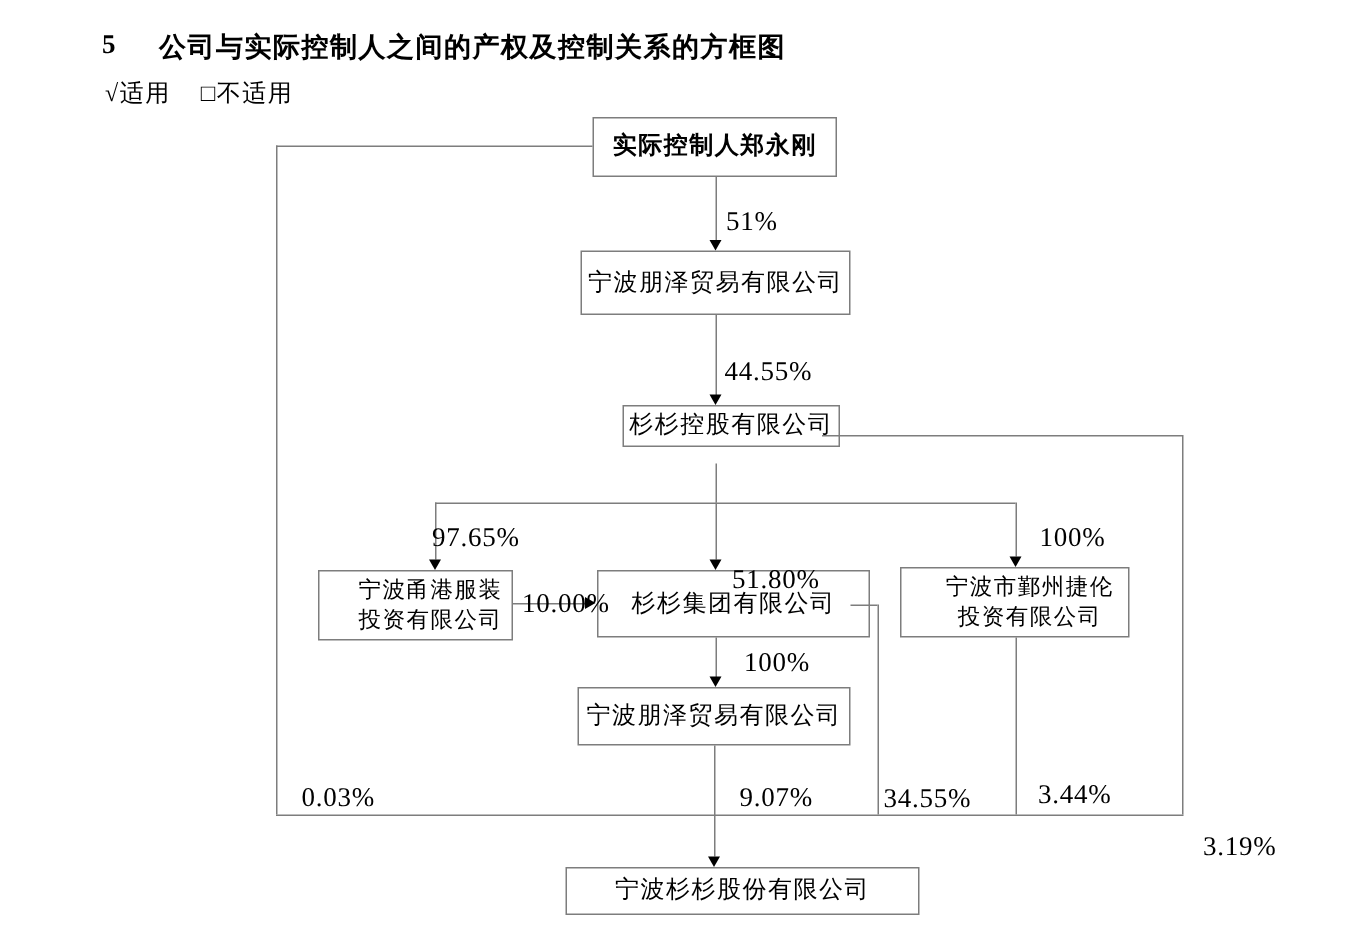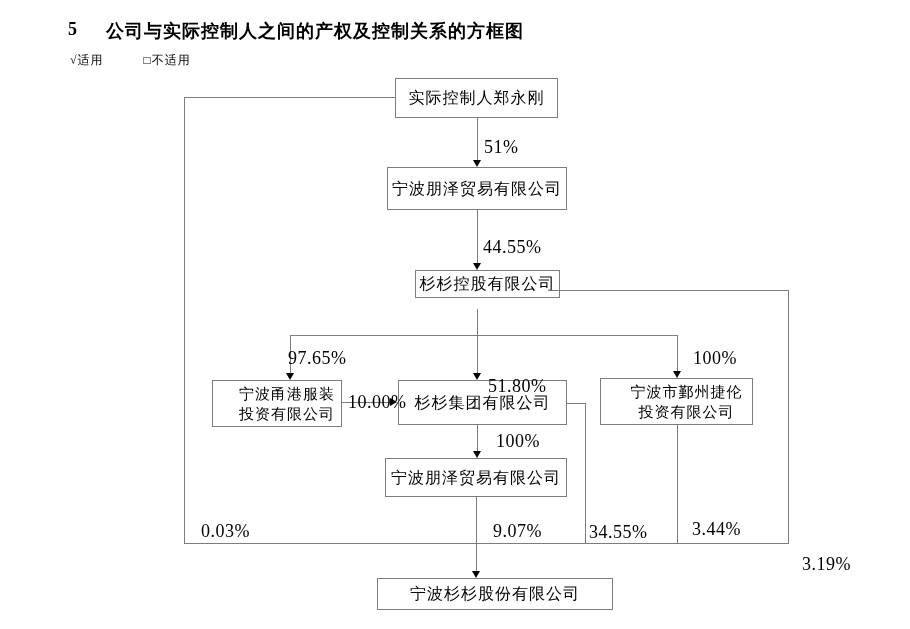--- a/index.html
+++ b/index.html
@@ -12,22 +12,22 @@
     overflow:hidden;
   }
   .heading{
     position:absolute;left:68px;top:19px;
     display:flex;gap:28px;
     font-size:18px;font-weight:bold;letter-spacing:1px;
     white-space:nowrap;
   }
   .applicability{
     position:absolute;left:70px;top:52px;
-    display:flex;gap:40px;
-    font-size:12px;letter-spacing:1px;
+    display:flex;gap:20px;
+    font-size:16px;letter-spacing:1px;
     white-space:nowrap;
   }
   .box{
     position:absolute;
     border:1px solid #7d7d7d;
     background:#fff;
     display:flex;align-items:center;justify-content:center;
     text-align:center;
     font-size:16px;letter-spacing:1px;
     line-height:20px;
@@ -61,26 +61,26 @@
 
   <div class="heading">
     <span>5</span>
     <span>公司与实际控制人之间的产权及控制关系的方框图</span>
   </div>
   <div class="applicability">
     <span>√适用</span>
     <span>□不适用</span>
   </div>
 
-  <div class="box" style="left:395px;top:78px;width:163px;height:40px;">实际控制人郑永刚</div>
+  <div class="box" style="left:395px;top:78px;width:163px;height:40px;font-weight:bold;">实际控制人郑永刚</div>
   <div class="box" style="left:387px;top:167px;width:180px;height:43px;">宁波朋泽贸易有限公司</div>
   <div class="box" style="left:415px;top:270px;width:145px;height:28px;">杉杉控股有限公司</div>
   <div class="box small" style="left:212px;top:380px;width:130px;height:47px;">宁波甬港服装
 投资有限公司</div>
-  <div class="box" style="left:398px;top:380px;width:169px;height:45px;">杉杉集团有限公司</div>
+  <div class="box" style="left:398px;top:380px;width:182px;height:45px;">杉杉集团有限公司</div>
   <div class="box small" style="left:600px;top:378px;width:153px;height:47px;">宁波市鄞州捷伦
 投资有限公司</div>
   <div class="box" style="left:385px;top:458px;width:182px;height:39px;">宁波朋泽贸易有限公司</div>
   <div class="box" style="left:377px;top:578px;width:236px;height:32px;">宁波杉杉股份有限公司</div>
 
   <div class="vl" style="left:477px;top:118px;height:43px;"></div>
   <div class="arr-d" style="left:473px;top:160px;"></div>
   <div class="pct" style="left:484px;top:137px;">51%</div>
 
   <div class="vl" style="left:477px;top:210px;height:54px;"></div>

